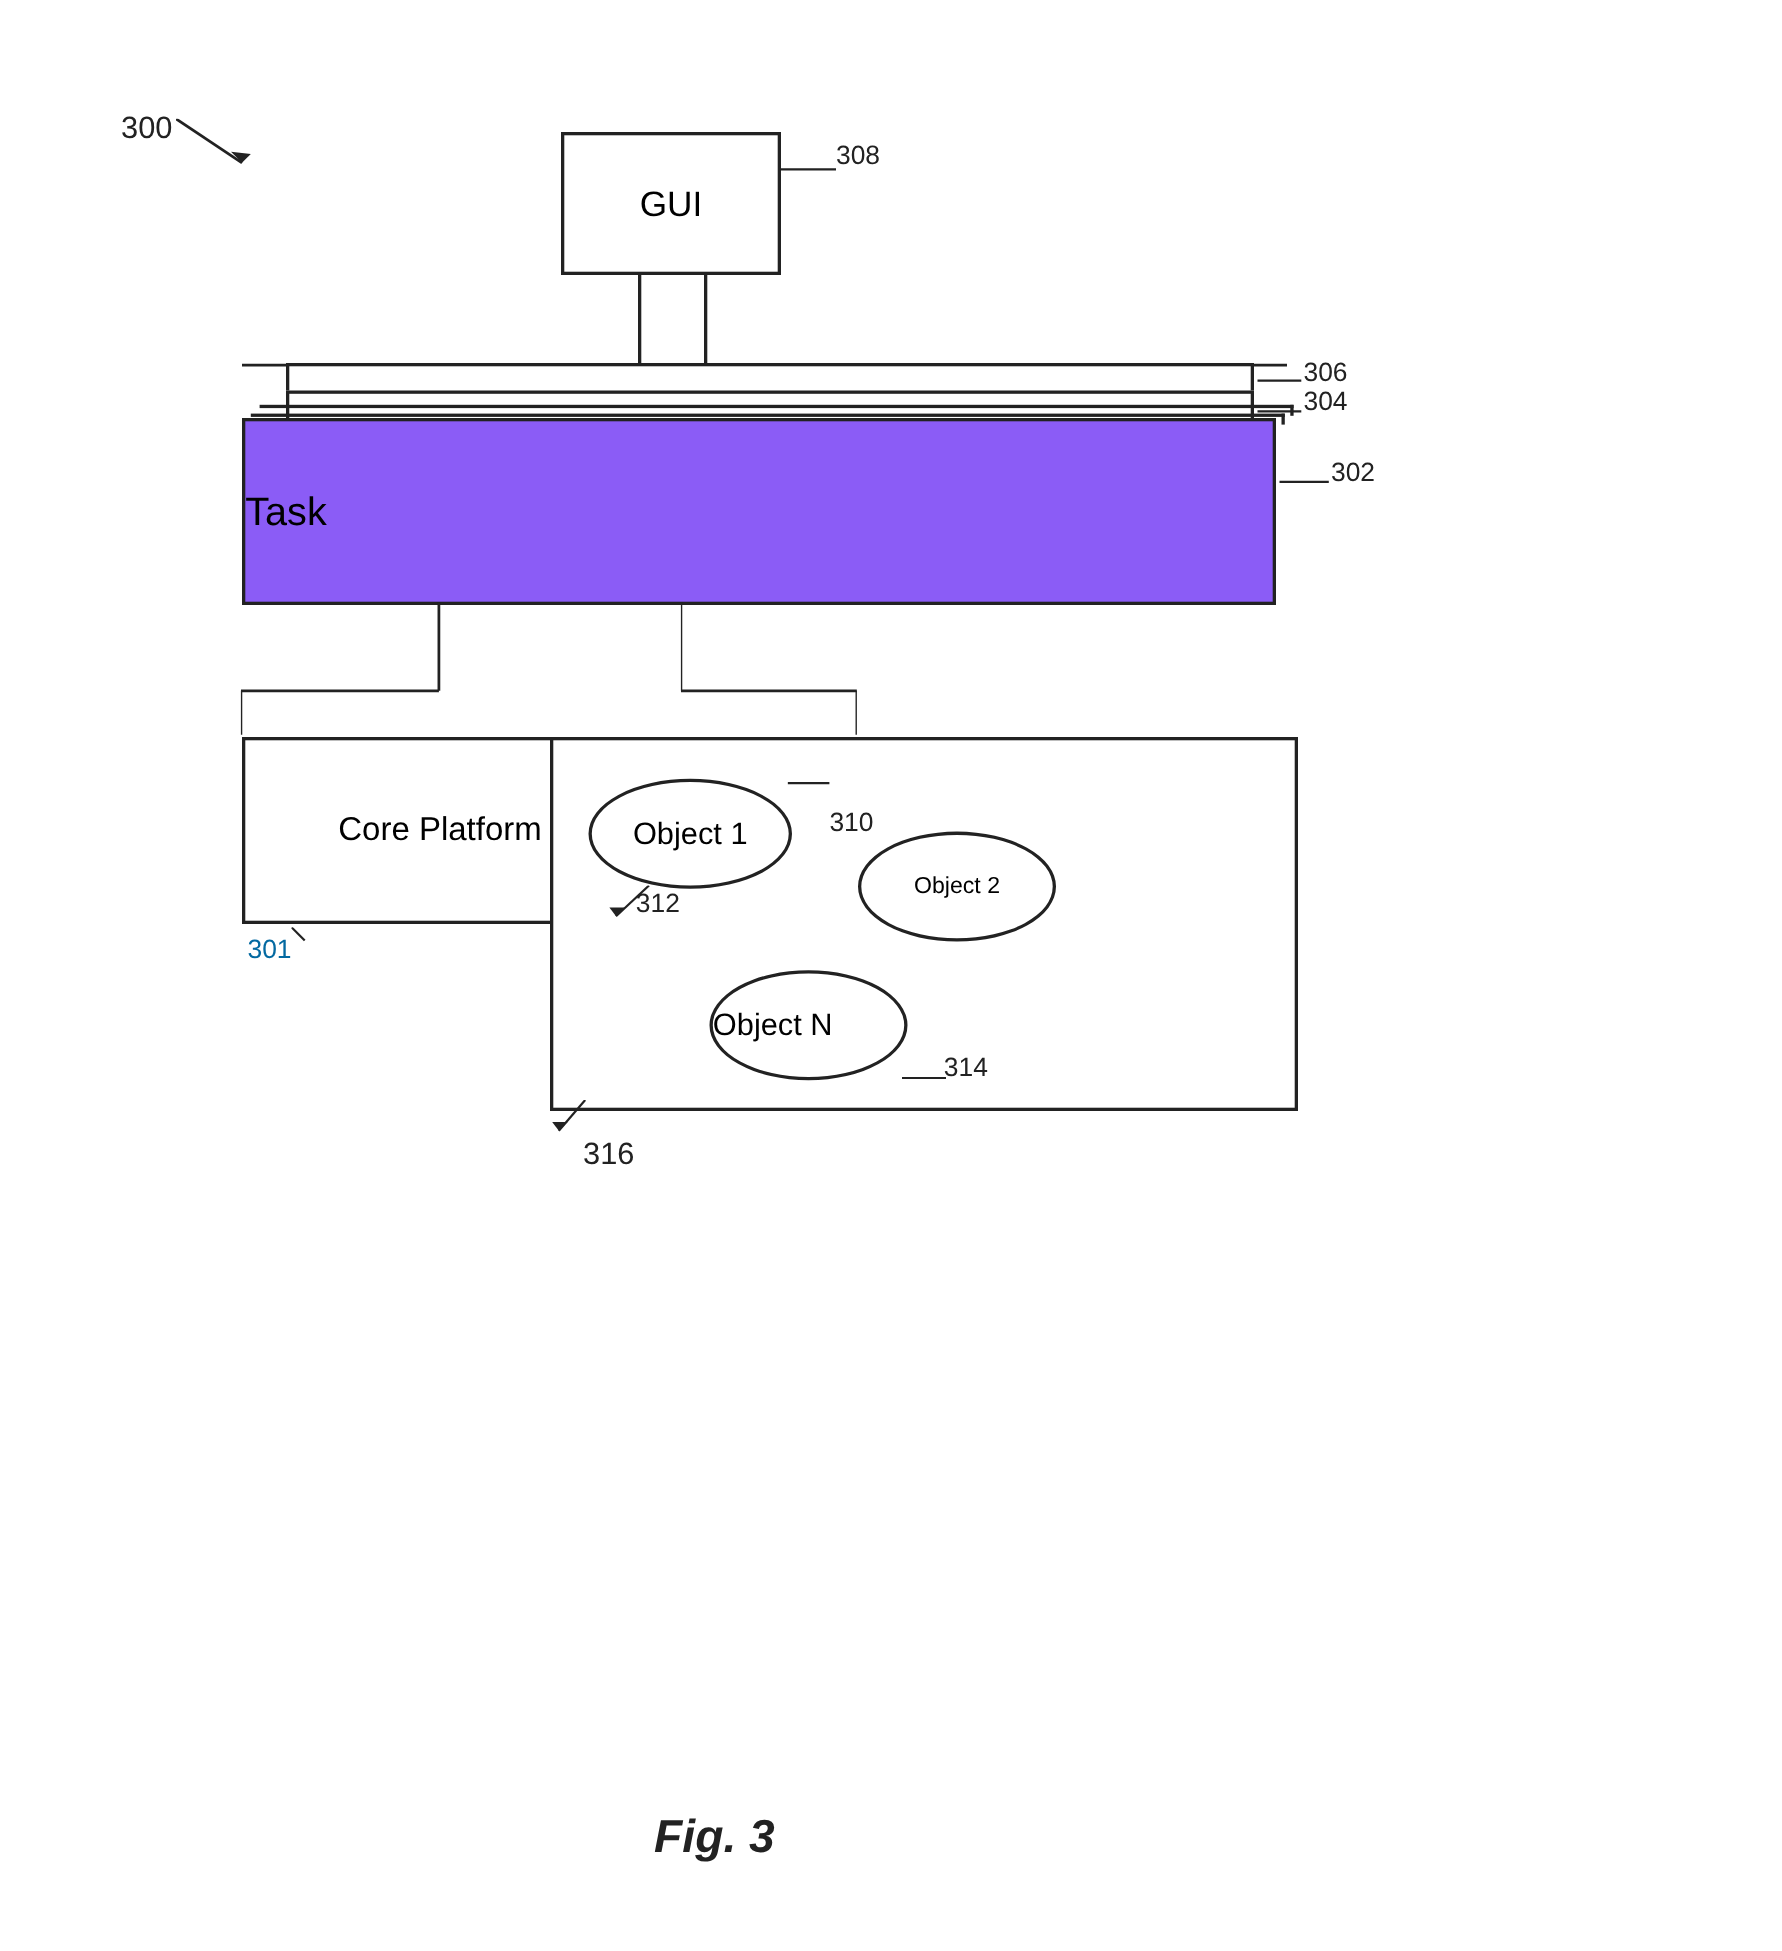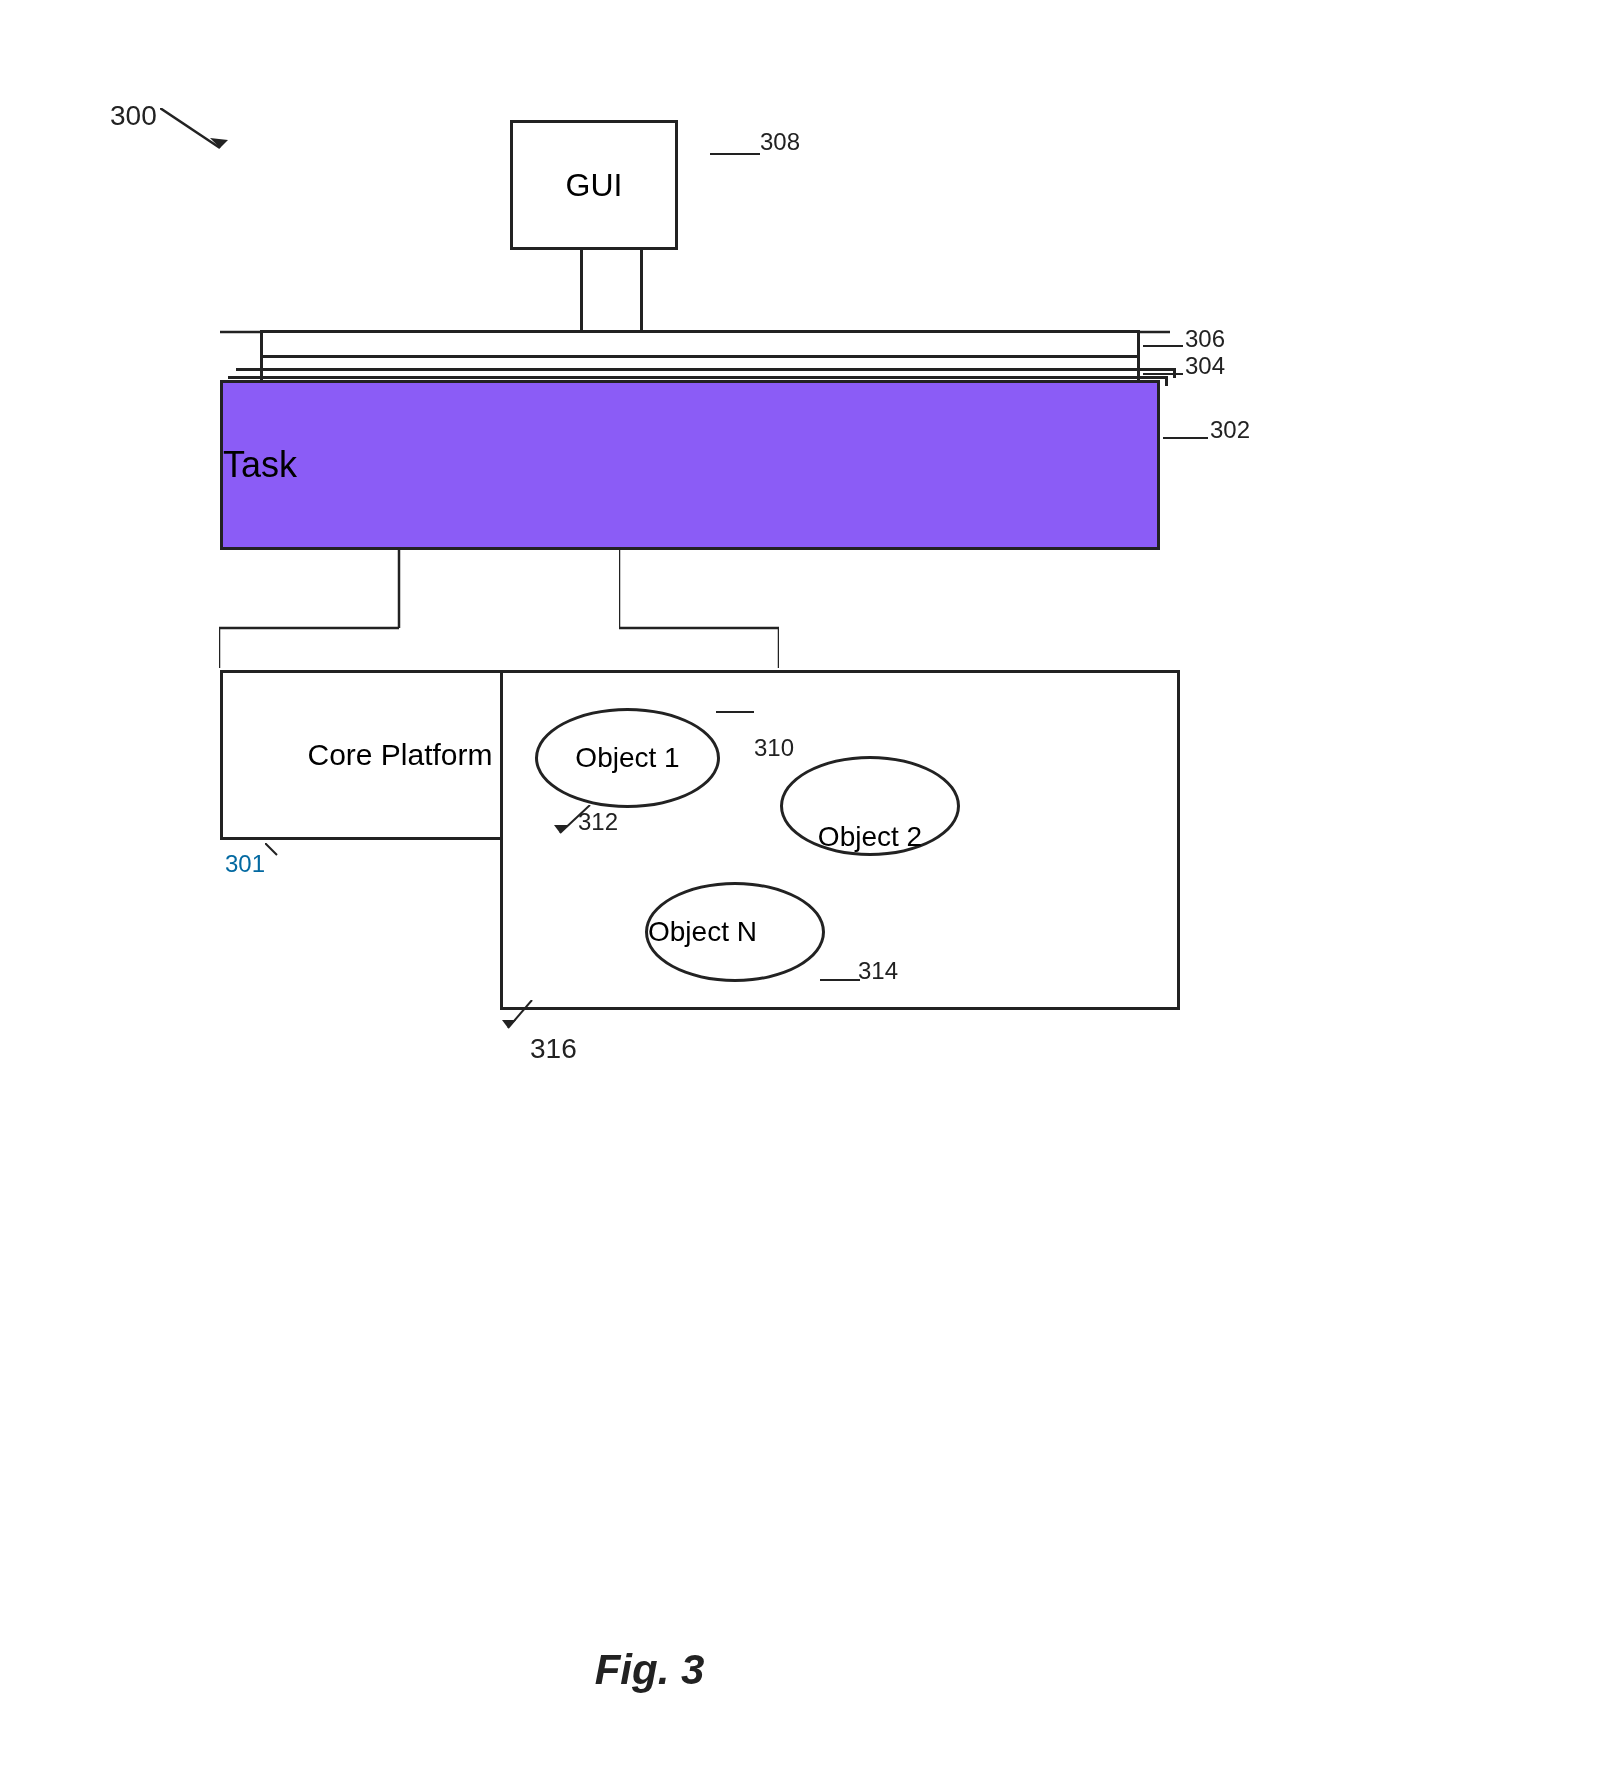--- a/index.html
+++ b/index.html
@@ -17,21 +17,21 @@
       left: 80px;
       width: 1400px;
       height: 1500px;
     }
 
     
     .gui-box {
       position: absolute;
       top: 60px;
       left: 430px;
-      width: 168px;
+      width: 200px;
       height: 130px;
       border: 3px solid #222;
       background: #fff;
       display: flex;
       align-items: center;
       justify-content: center;
       font-size: 32px;
     }
 
     
@@ -211,21 +211,21 @@
     <line x1="0" y1="0" x2="12" y2="12" stroke="#222" stroke-width="2"></line>
   </svg>
 
   <div style="position:absolute; top:610px; left:420px; width:680px; height:340px; border:3px solid #222; background:#fff;">
   </div>
 
   <div style="position:absolute; top:648px; left:455px; width:185px; height:100px; border:3px solid #222; border-radius:50%; background:#fff; display:flex; align-items:center; justify-content:center; font-size:28px;">
     <span>Object 1</span>
   </div>
 
-  <div style="position:absolute; top:696px; left:700px; width:180px; height:100px; border:3px solid #222; border-radius:50%; background:#fff; display:flex; align-items:flex-end; justify-content:center; font-size:28px;">
+  <div style="position:absolute; top:696px; left:700px; width:180px; height:100px; border:3px solid #222; border-radius:50%; background:#fff; display:flex; align-items:center; justify-content:center; font-size:21px;">
     <span>Object 2</span>
   </div>
 
   <div style="position:absolute; top:822px; left:565px; width:180px; height:100px; border:3px solid #222; border-radius:50%; background:#fff; display:flex; align-items:center; font-size:28px;">
     <span>Object N</span>
   </div>
 
   <svg style="position:absolute; top:640px; left:636px;" width="50" height="25">
     <line x1="0" y1="12" x2="38" y2="12" stroke="#222" stroke-width="2"></line>
   </svg>

